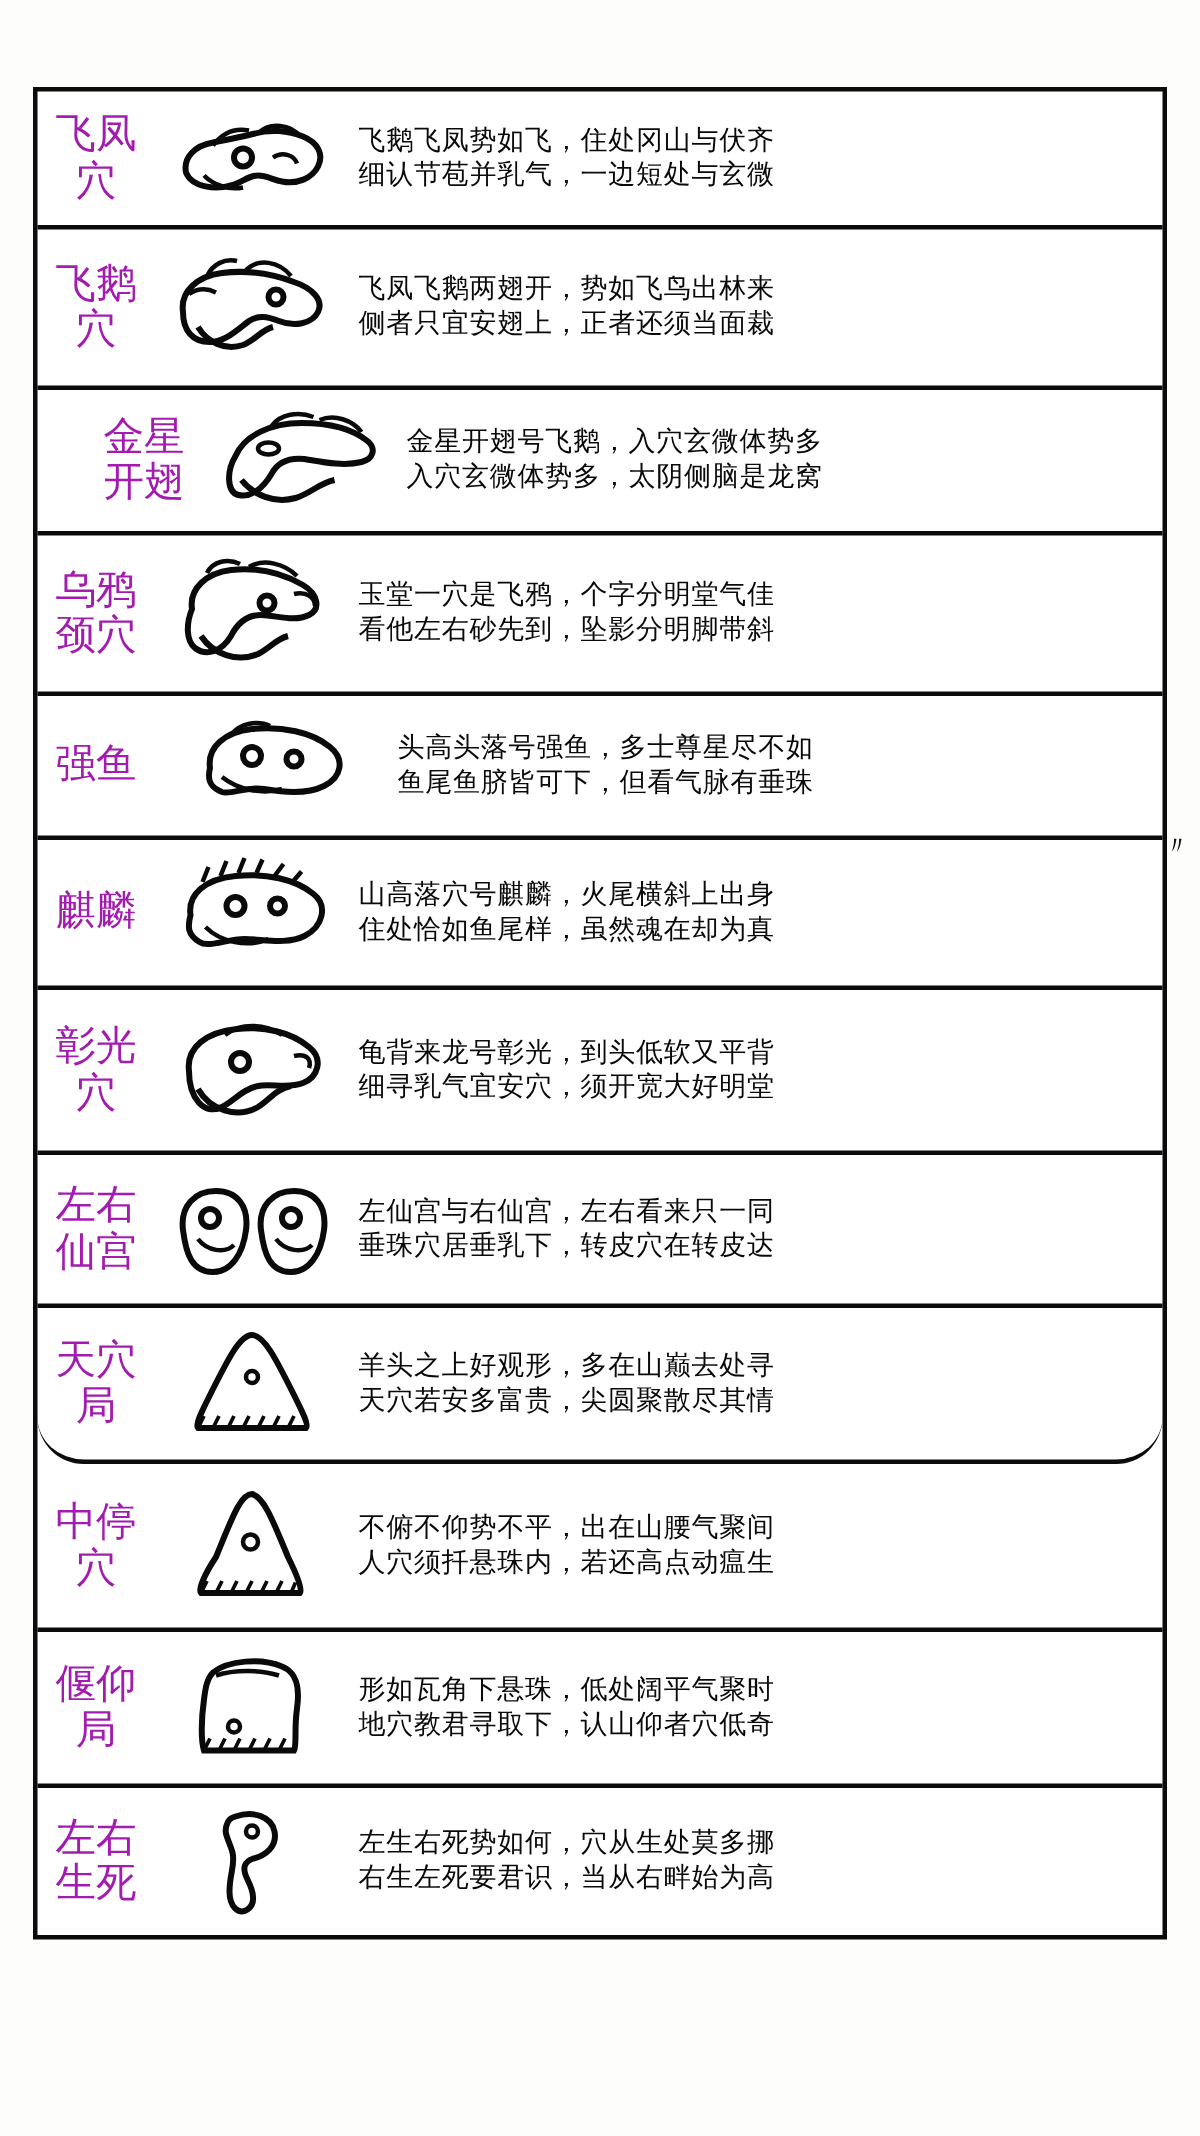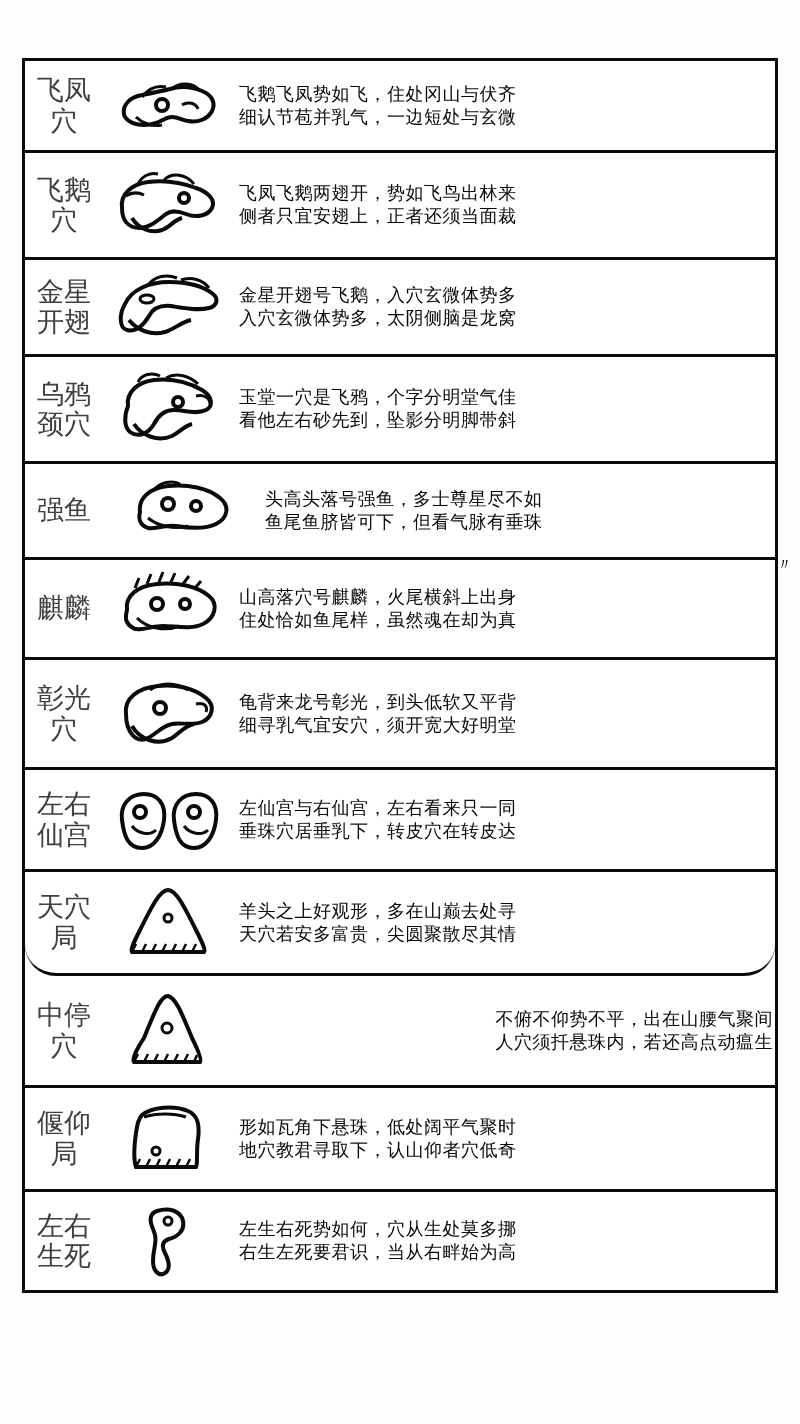--- a/index.html
+++ b/index.html
@@ -56,21 +56,21 @@
     flex-direction: column;
     align-items: center;
     justify-content: center;
     padding: 4px 2px;
     box-sizing: border-box;
   }
   .name-cell .nm {
     font-family: "DejaVu Sans", "Liberation Sans", sans-serif;
     font-size: 27px;
     line-height: 1.12;
-    color: #404040;
+    color: #a21caf;
     letter-spacing: 0px;
     white-space: nowrap;
     font-weight: 500;
   }
   .fig-cell {
     width: 130px;
     flex: 0 0 130px;
     display: flex;
     align-items: center;
     justify-content: center;
@@ -148,21 +148,21 @@
           <path d="M24 56 C30 66 42 72 54 68 C62 65 66 58 74 56" fill="none" stroke="#0a0a0a" stroke-width="4"></path>
           <path d="M18 34 C24 30 30 30 36 33" fill="none" stroke="#0a0a0a" stroke-width="3"></path>
         </svg>
       </div>
       <div class="verse-cell">
         <div class="verse-line">飞凤飞鹅两翅开，势如飞鸟出林来</div>
         <div class="verse-line">侧者只宜安翅上，正者还须当面裁</div>
       </div>
     </div>
 
-    <div class="row" style="min-height:97px;">
+    <div class="row" style="min-height:97px;padding-left:32px;">
       <div class="name-cell">
         <div class="nm">金星</div>
         <div class="nm">开翅</div>
       </div>
       <div class="fig-cell">
         <svg width="118" height="78" viewBox="0 0 118 78">
           <path d="M16 36 C22 22 40 14 60 14 C78 14 94 18 104 26 C110 31 108 38 100 40 C88 43 74 40 62 38 C52 37 44 40 40 48 C34 58 26 64 18 62 C10 60 10 46 16 36 Z" fill="none" stroke="#0a0a0a" stroke-width="4"></path>
           <path d="M40 16 C46 8 58 6 68 10 M72 12 C82 8 94 12 100 20" fill="none" stroke="#0a0a0a" stroke-width="3"></path>
           <path d="M20 52 C28 62 42 68 56 64 C66 61 72 54 82 52" fill="none" stroke="#0a0a0a" stroke-width="4"></path>
           <ellipse cx="38" cy="31" rx="7" ry="4" fill="none" stroke="#0a0a0a" stroke-width="3"></ellipse>
@@ -288,21 +288,21 @@
           <path d="M16 70 L20 62 M26 70 L30 62 M36 70 L40 62 M46 70 L50 62 M56 70 L60 62 M66 70 L70 62 M76 70 L80 62" stroke="#0a0a0a" stroke-width="2.5" fill="none"></path>
           <circle cx="52" cy="36" r="4" fill="none" stroke="#0a0a0a" stroke-width="3"></circle>
         </svg>
       </div>
       <div class="verse-cell">
         <div class="verse-line">羊头之上好观形，多在山巅去处寻</div>
         <div class="verse-line">天穴若安多富贵，尖圆聚散尽其情</div>
       </div>
     </div>
 
-    <div class="row" style="min-height:112px;text-align:right;">
+    <div class="row" style="min-height:112px;">
       <div class="name-cell">
         <div class="nm">中停</div>
         <div class="nm">穴</div>
       </div>
       <div class="fig-cell">
         <svg width="100" height="86" viewBox="0 0 100 86">
           <path d="M50 8 C58 10 64 26 74 50 C80 62 84 72 82 74 L16 74 C14 72 18 62 26 50 C36 26 42 8 50 8 Z" fill="none" stroke="#0a0a0a" stroke-width="4"></path>
           <path d="M16 74 L20 66 M26 74 L30 66 M36 74 L40 66 M46 74 L50 66 M56 74 L60 66 M66 74 L70 66 M76 74 L79 67" stroke="#0a0a0a" stroke-width="2.5" fill="none"></path>
           <circle cx="49" cy="40" r="5" fill="none" stroke="#0a0a0a" stroke-width="3"></circle>
         </svg>

